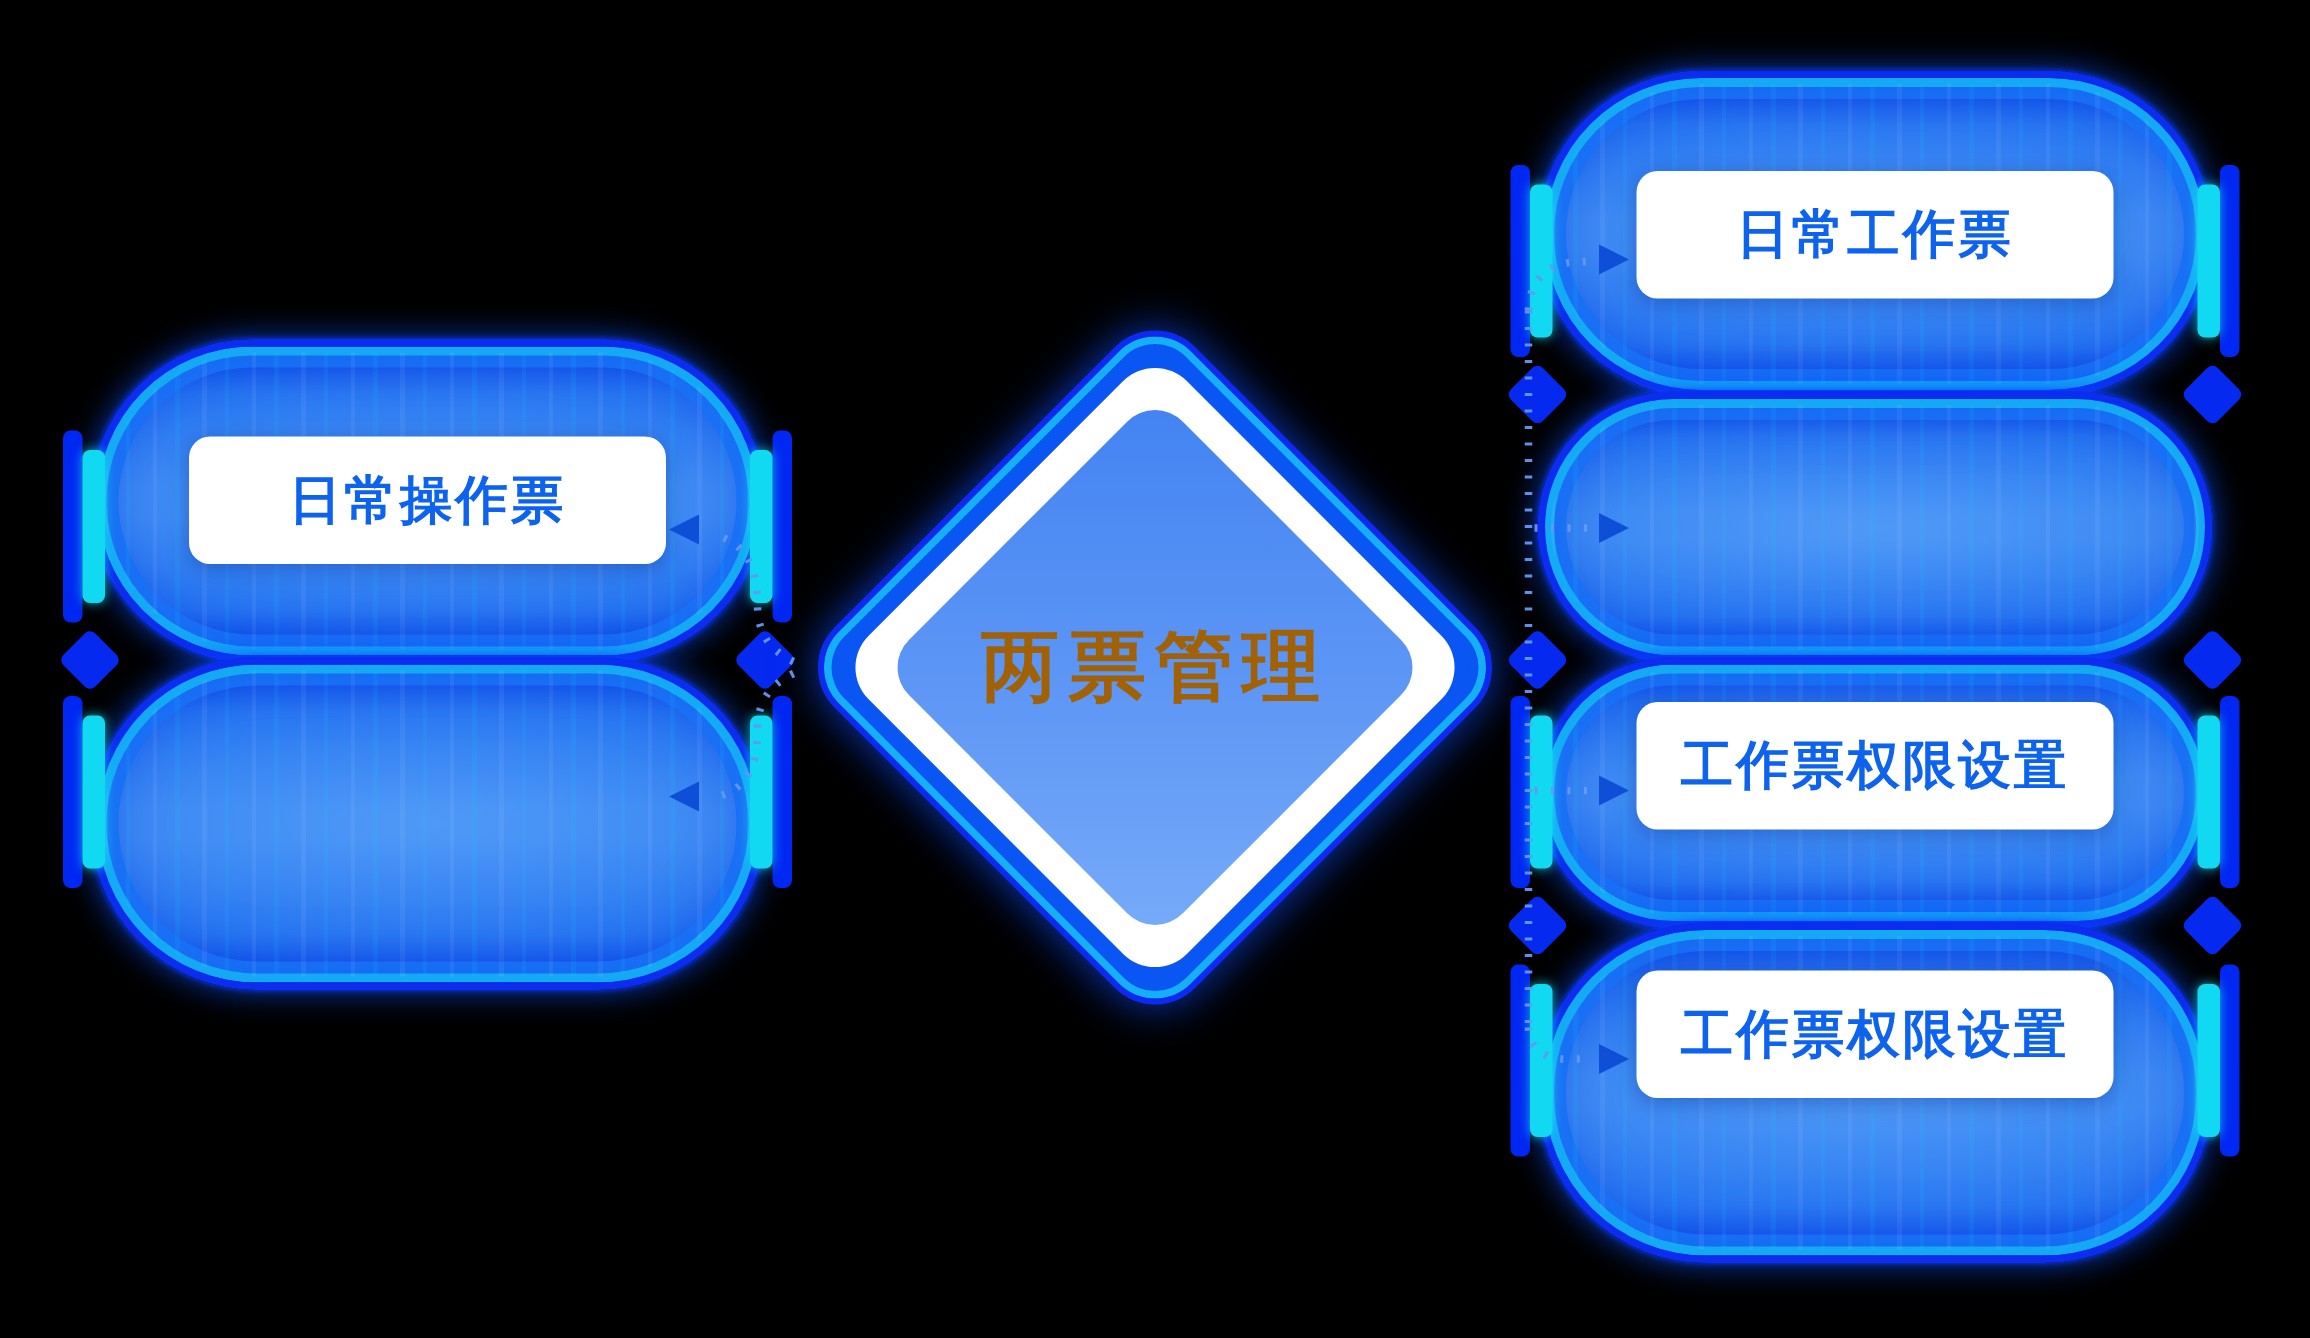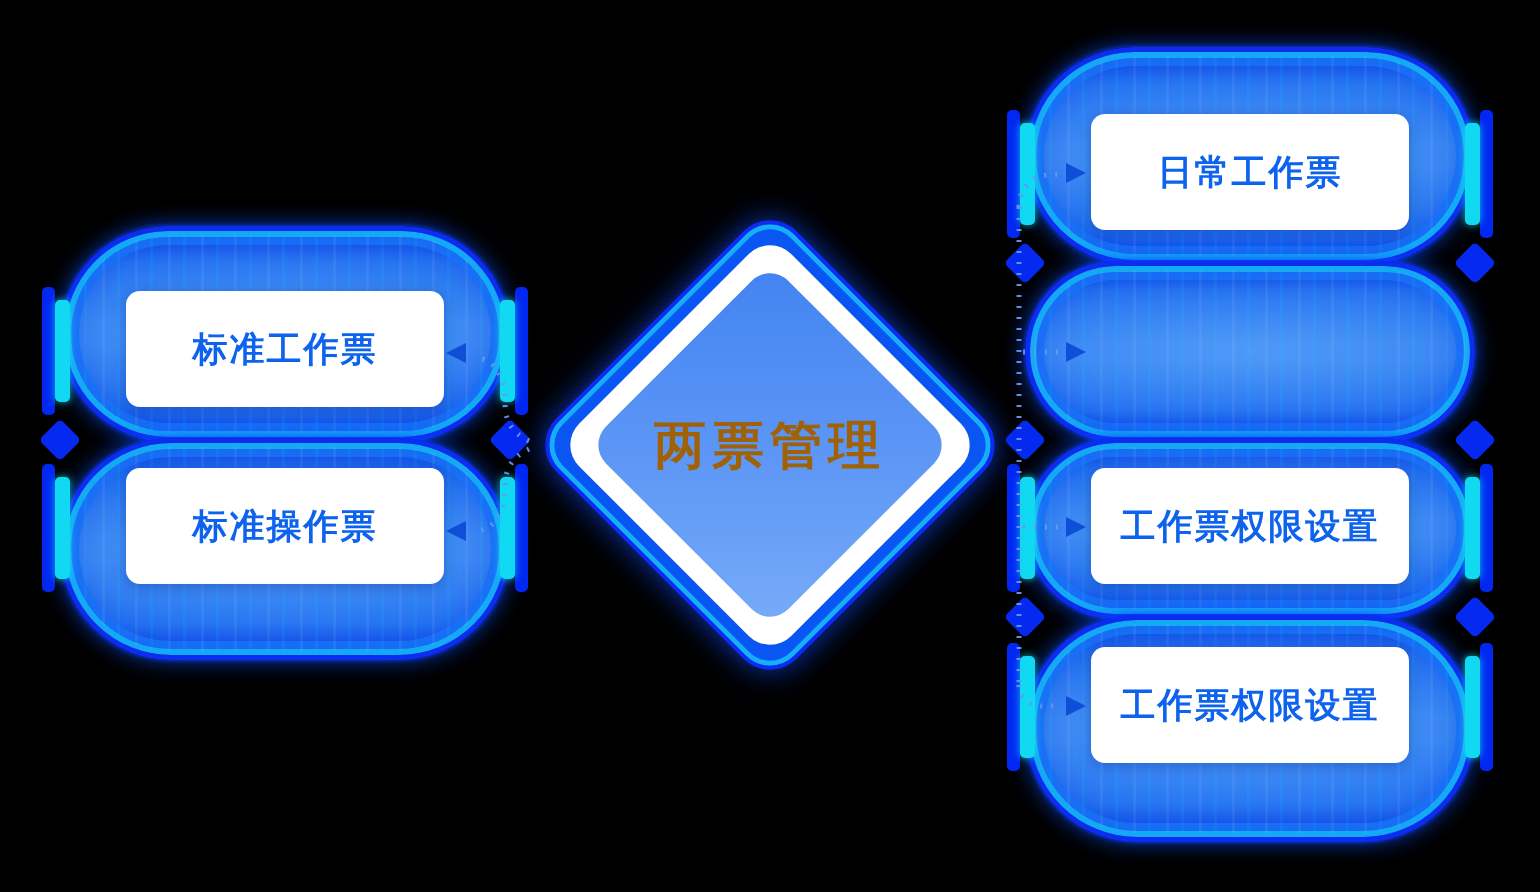--- a/index.html
+++ b/index.html
@@ -47,21 +47,21 @@
 
   
   .pinch {
     position:absolute; width:30px; height:30px; background:#0629f0;
     transform:translate(-50%,-50%) rotate(45deg); border-radius:5px; z-index:3;
   }
 
   
   .node-row { position:absolute; left:0; width:100%; height:120px; z-index:4; }
   .node-box {
-    width:318px; height:116px; margin:0 auto;
+    width:318px; height:85px; margin:0 auto;
     background:#ffffff; border-radius:14px;
     display:flex; align-items:center; justify-content:center;
     box-shadow:0 3px 14px rgba(0,25,130,0.35);
   }
   .node-label {
     color:#0d63ee; font-size:35px; font-weight:bold; letter-spacing:2px; white-space:nowrap;
   }
   .tab { position:absolute; border-radius:5px; }
   .tab-blue { width:13px; height:128px; top:calc(50% - 64px); background:#0127f2; }
   .tab-cyan { width:15px; height:102px; top:calc(50% - 51px); background:#12d9f2; box-shadow:0 0 8px rgba(18,217,242,0.8); }
@@ -117,32 +117,29 @@
   <div class="group group-left">
     <div class="capsule cap-l1"></div>
     <div class="capsule cap-l2"></div>
     <span class="pinch" style="left:0;  top:214px;"></span>
     <span class="pinch" style="left:450px; top:214px;"></span>
 
     <div class="node-row" style="top:65px;">
       <span class="tab tab-blue t-left"></span>
       <span class="tab tab-cyan t-left"></span>
       <div class="node-box">
-        <span class="node-label">标准工作票</span>
+        <span class="node-label">日常操作票</span>
       </div>
       <span class="tab tab-blue t-right"></span>
       <span class="tab tab-cyan t-right"></span>
     </div>
 
     <div class="node-row" style="top:242px;">
       <span class="tab tab-blue t-left"></span>
       <span class="tab tab-cyan t-left"></span>
-      <div class="node-box">
-        <span class="node-label">标准操作票</span>
-      </div>
       <span class="tab tab-blue t-right"></span>
       <span class="tab tab-cyan t-right"></span>
     </div>
   </div>
 
   <div class="diamond-outer">
     <div class="diamond-white"></div>
     <div class="diamond-inner"></div>
   </div>
   <div class="diamond-label">两票管理</div>

